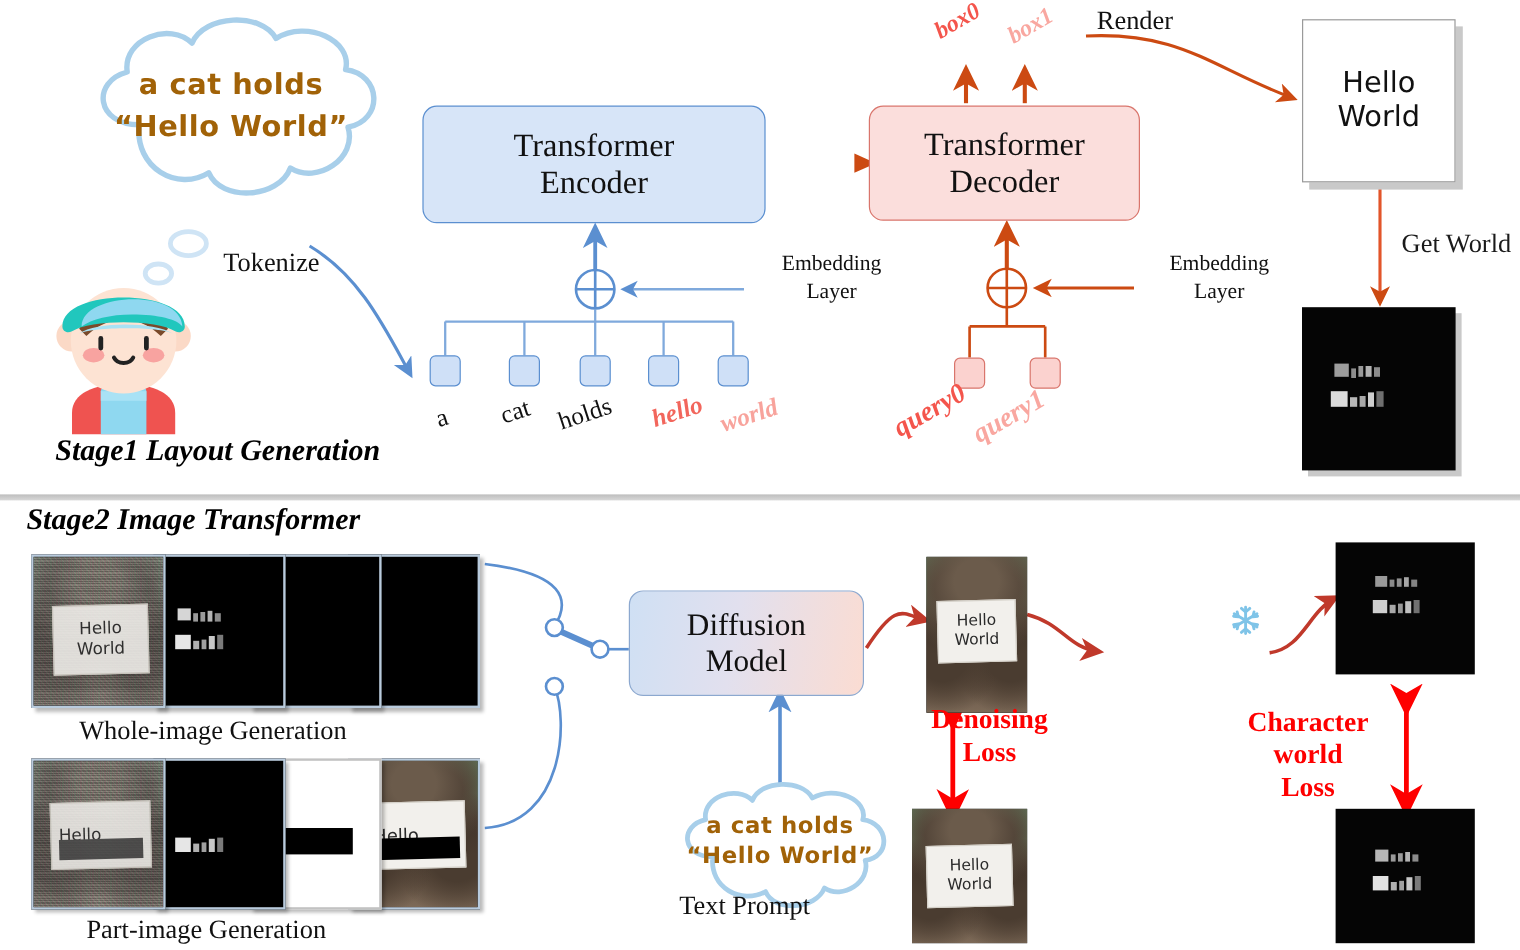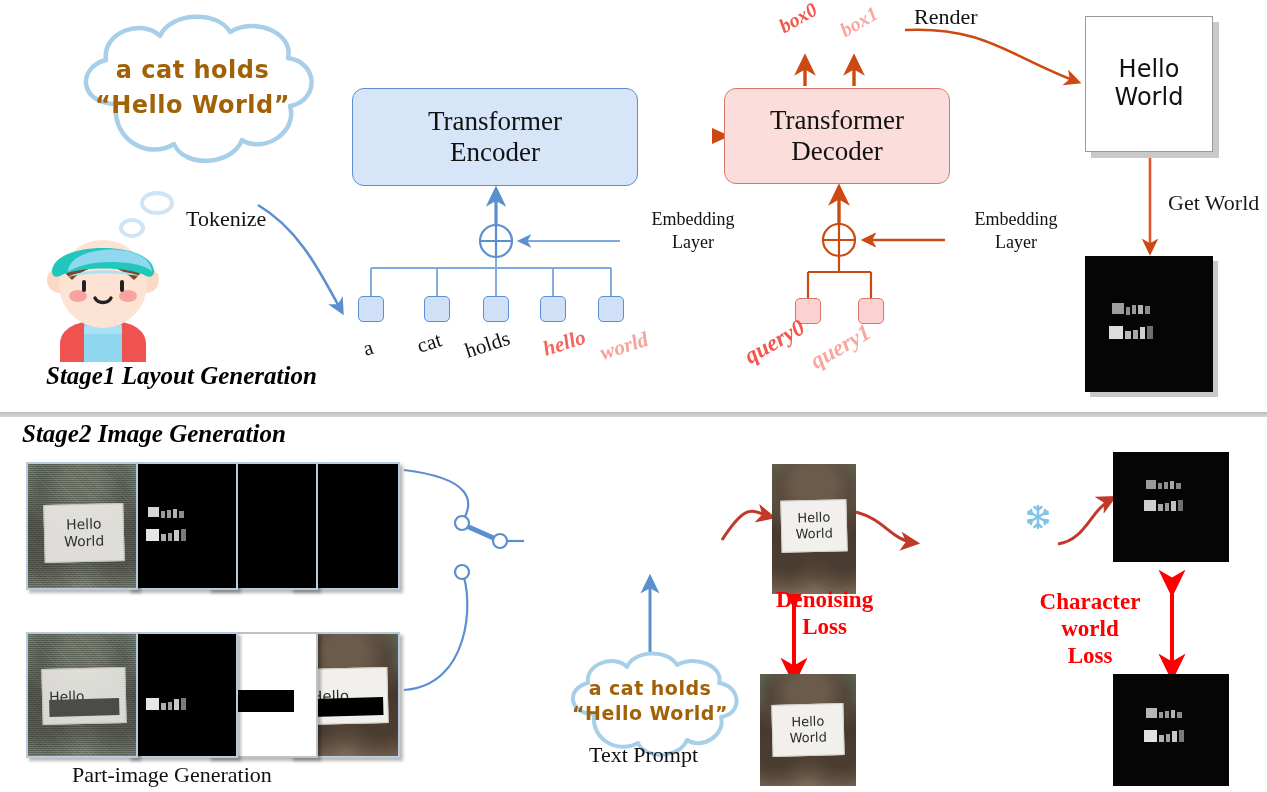--- a/index.html
+++ b/index.html
@@ -386,21 +386,21 @@
     <div class="mblock" style="left:40px; top:75px; width:6px; height:8px; background:#b8b8b8;"></div>
     <div class="mblock" style="left:48px; top:74px; width:5px; height:9px; background:#a8a8a8;"></div>
     <div class="mblock" style="left:55px; top:71px; width:5px; height:12px; background:#cfcfcf;"></div>
     <div class="mblock" style="left:62px; top:70px; width:6px; height:13px; background:#6f6f6f;"></div>
   </div>
 
   <div class="stage-title" style="left:22px; top:362px;margin-left:24px;">Stage1 Layout Generation</div>
 
   <div class="divider" style="top:412px;"></div>
 
-  <div class="stage-title" style="left:22px; top:420px;">Stage2 Image Generation</div>
+  <div class="stage-title" style="left:22px; top:420px;">Stage2 Image Transformer</div>
 
   <div class="slide" style="left:290px; top:462px; width:110px; height:128px; background:#000;"></div>
   <div class="slide" style="left:208px; top:462px; width:110px; height:128px; background:#000;"></div>
   <div class="slide" style="left:128px; top:462px; width:110px; height:128px; background:#000;">
     <div class="mblock" style="left:18px; top:43px; width:11px; height:10px; background:#d6d6d6;"></div>
     <div class="mblock" style="left:31px; top:47px; width:4px; height:7px; background:#9a9a9a;"></div>
     <div class="mblock" style="left:37px; top:46px; width:4px; height:8px; background:#9a9a9a;"></div>
     <div class="mblock" style="left:43px; top:45px; width:4px; height:9px; background:#b4b4b4;"></div>
     <div class="mblock" style="left:49px; top:47px; width:5px; height:7px; background:#8c8c8c;"></div>
     <div class="mblock" style="left:16px; top:65px; width:13px; height:12px; background:#e6e6e6;"></div>
@@ -410,20 +410,21 @@
     <div class="mblock" style="left:51px; top:65px; width:5px; height:12px; background:#7a7a7a;"></div>
   </div>
   <div class="slide" style="left:26px; top:462px; width:112px; height:128px;">
     <div class="catimg noisy"></div>
     <div class="noise"></div>
     <div class="signplate" style="left:16px; top:40px; width:80px; height:58px; font-size:14px; opacity:.88;">
       <span>Hello</span>
       <span>World</span>
     </div>
   </div>
+  <div class="cap" style="left:66px; top:596px;">Whole-image Generation</div>
 
   <div class="slide" style="left:290px; top:632px; width:110px; height:126px;">
     <div class="catimg"></div>
     <div class="signplate" style="left:12px; top:34px; width:84px; height:56px; font-size:15px;">
       <span style="align-self:flex-start; margin-left:6px;">Hello</span>
       <div class="blackbar" style="left:6px; bottom:7px; width:72px; height:18px;"></div>
     </div>
   </div>
   <div class="slide noborder" style="left:208px; top:632px; width:110px; height:126px; background:#fff;">
     <div class="blackbar" style="left:16px; top:56px; width:68px; height:22px;"></div>
@@ -438,37 +439,41 @@
   <div class="slide" style="left:26px; top:632px; width:112px; height:126px;">
     <div class="catimg noisy"></div>
     <div class="noise"></div>
     <div class="signplate" style="left:14px; top:34px; width:84px; height:56px; font-size:14px; opacity:.85;">
       <span style="align-self:flex-start; margin-left:6px;">Hello</span>
       <div class="blackbar" style="left:6px; bottom:7px; width:70px; height:17px; background:#4a4a4a;"></div>
     </div>
   </div>
   <div class="cap" style="left:72px; top:762px;">Part-image Generation</div>
 
+  <div class="box box-diff" style="left:524px; top:492px; width:196px; height:88px;">
+    <span>Diffusion</span>
+    <span>Model</span>
+  </div>
 
   <div class="cloud" style="left:548px; top:648px; width:204px; height:124px;">
     <svg viewBox="0 0 204 124" width="204" height="124">
       <path d="M46,66
                C20,66 18,40 40,35
                C37,16 66,6 79,19
                C86,2 120,1 129,17
                C148,6 176,19 171,35
                C193,38 195,66 173,69
                C178,87 154,102 139,92
                C132,110 97,112 90,95
                C70,106 43,92 46,66 Z" fill="#ffffff" stroke="#a8cfea" stroke-width="4" stroke-linejoin="round"></path>
     </svg>
     <div class="cloud-text" style="top:28px; font-size:19px;">a cat holds</div>
     <div class="cloud-text" style="top:53px; font-size:19px;">“Hello World”</div>
   </div>
-  <div class="cap" style="left:566px; top:742px;margin-left:23px;">Text Prompt</div>
+  <div class="cap" style="left:566px; top:742px;">Text Prompt</div>
 
   <div class="slide" style="left:772px; top:464px; width:84px; height:130px; border:none; box-shadow:none;">
     <div class="catimg"></div>
     <div class="signplate" style="left:9px; top:36px; width:66px; height:52px; font-size:13px;">
       <span>Hello</span>
       <span>World</span>
     </div>
   </div>
 
   <div class="slide" style="left:760px; top:674px; width:96px; height:112px; border:none; box-shadow:none;">

